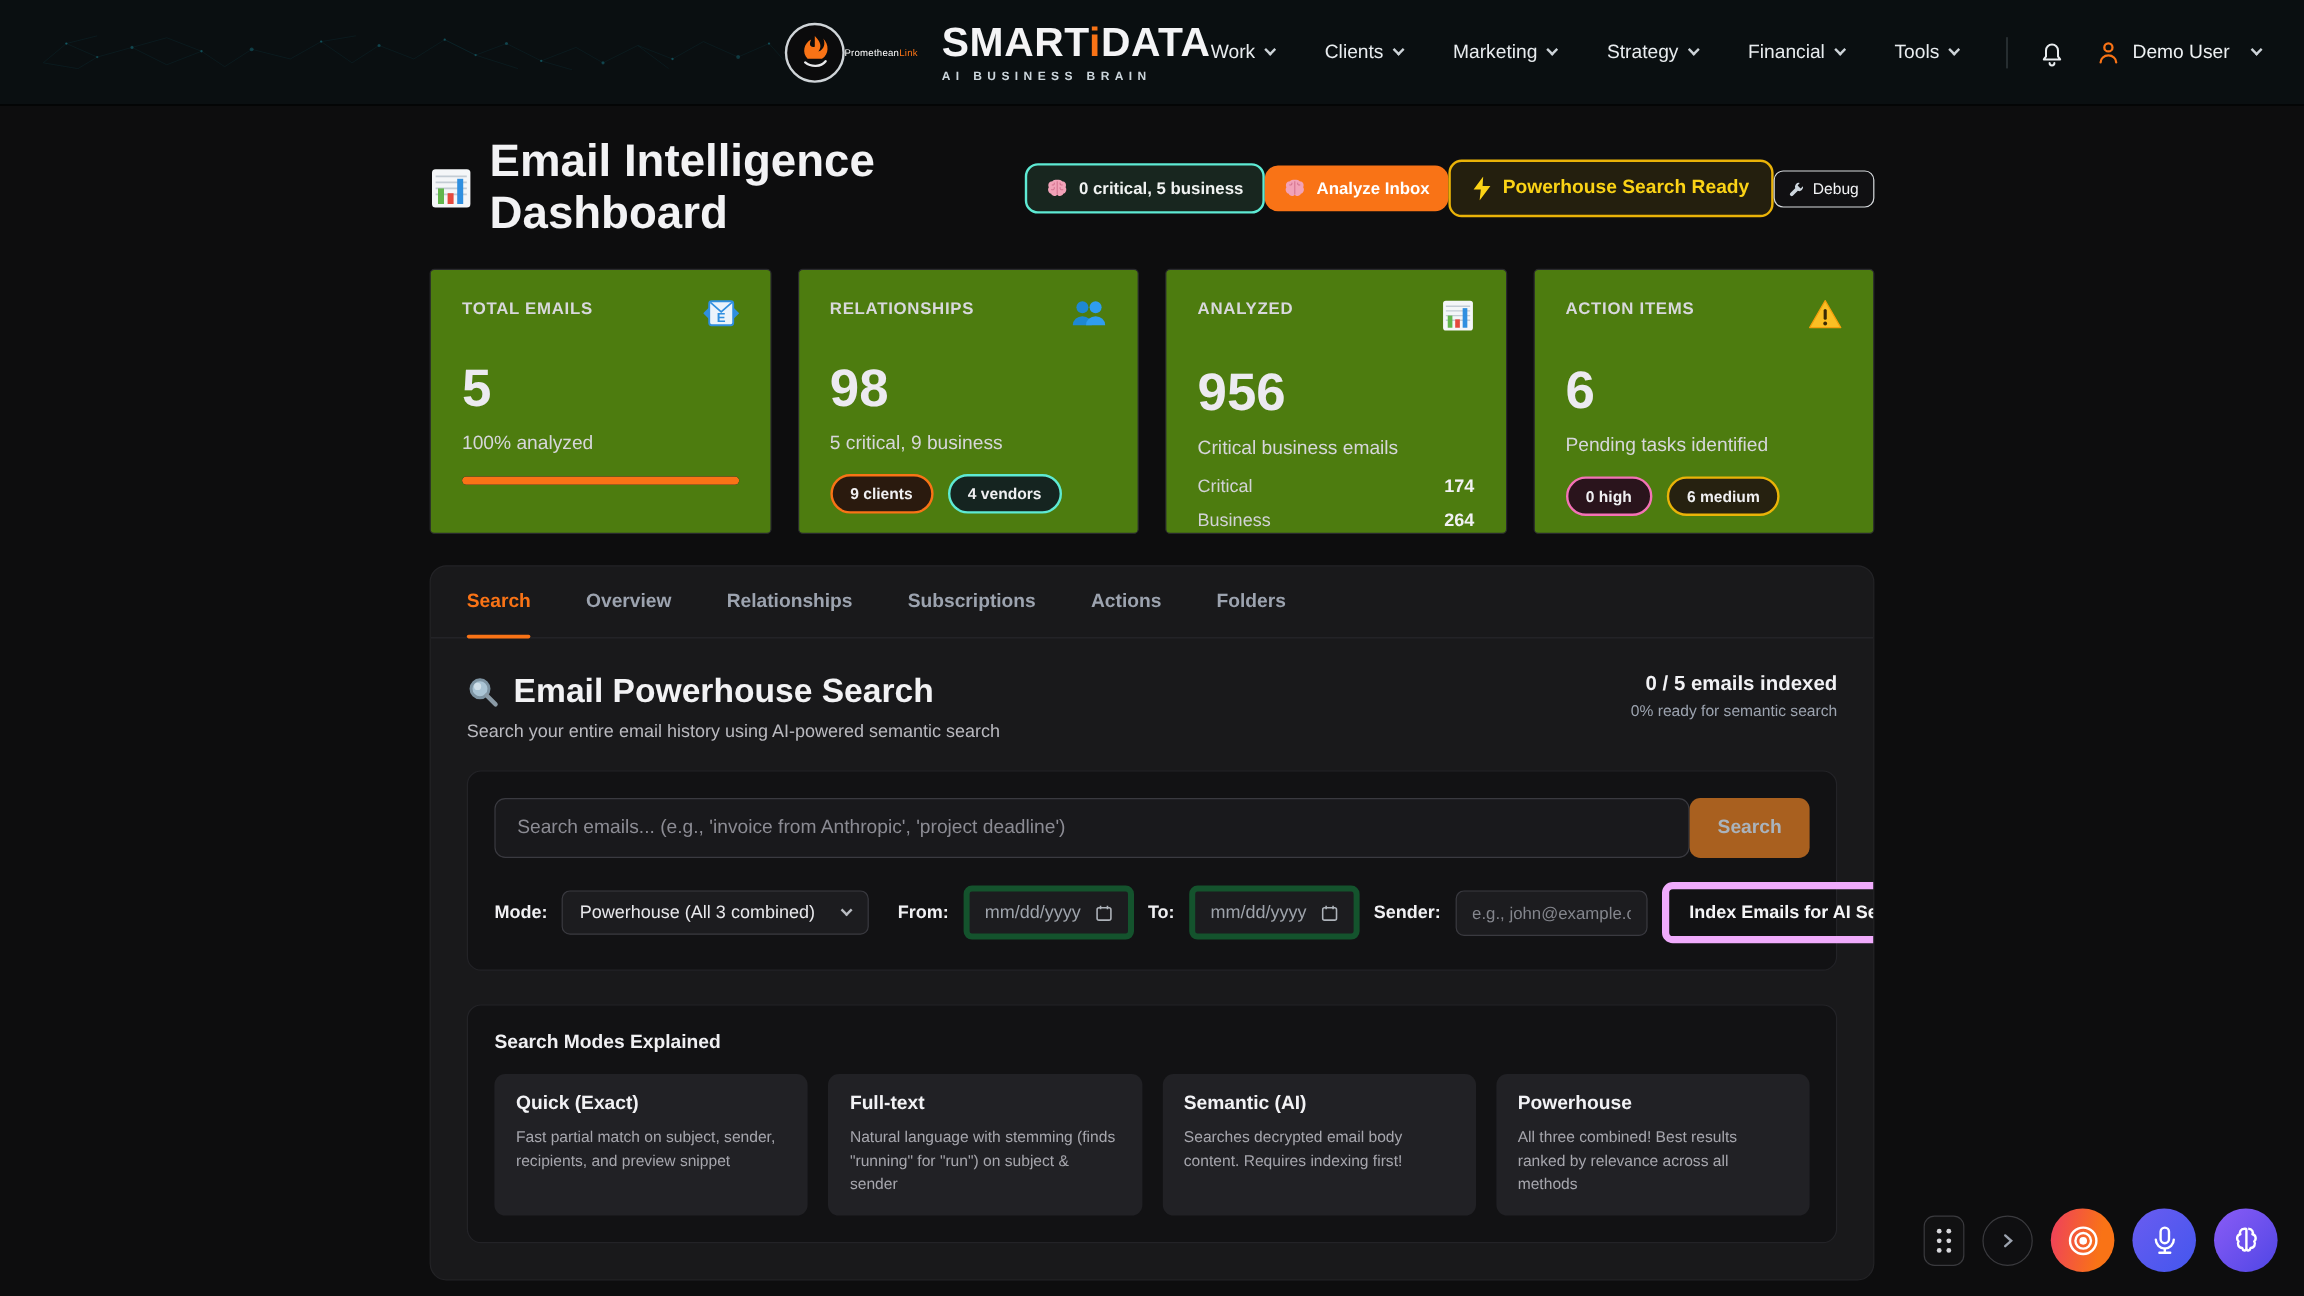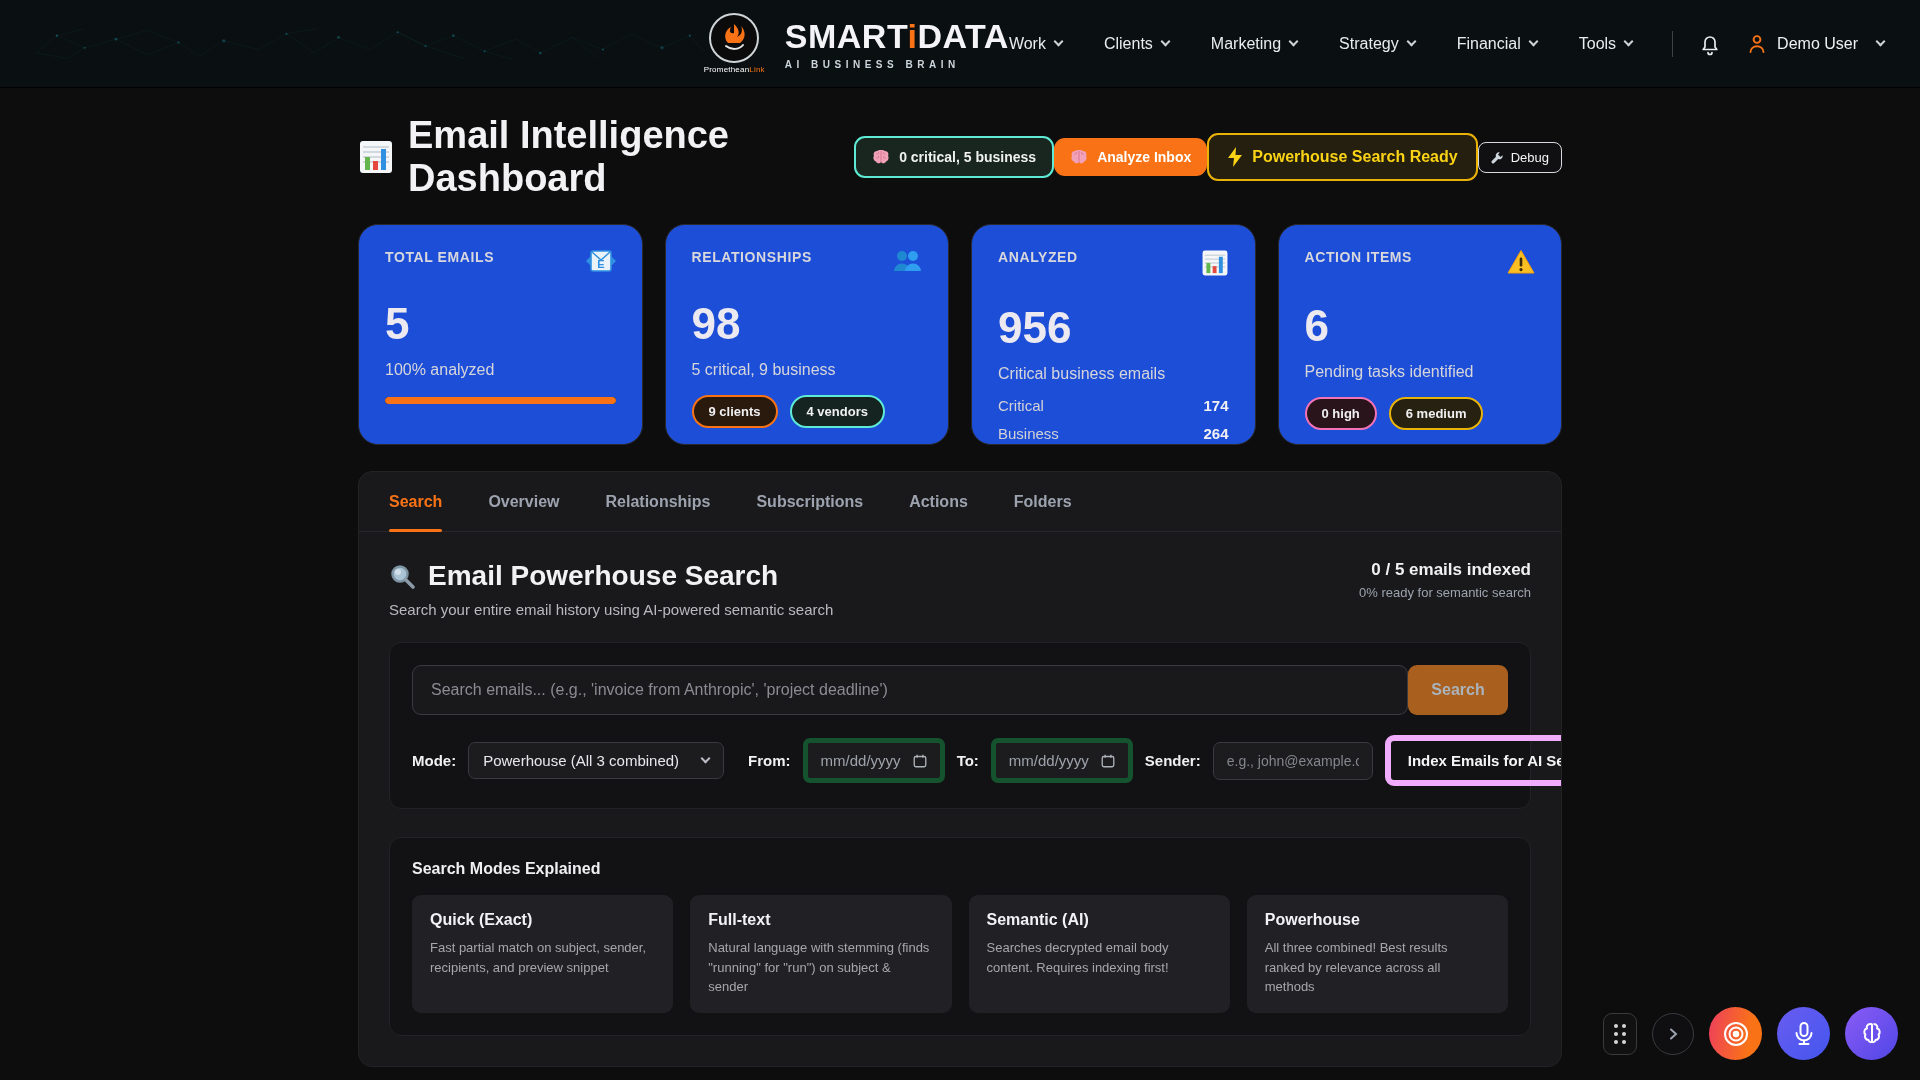--- a/index.html
+++ b/index.html
@@ -3,21 +3,21 @@
 <meta charset="utf-8">
 <style>
   * { margin:0; padding:0; box-sizing:border-box; }
   html,body { width:1920px; height:1080px; overflow:hidden; }
   body { background:#0d0d0e; font-family:"Liberation Sans", sans-serif; color:#e7e7ea; position:relative; }
 
   
   .topbar { position:relative; height:88px; background:#0a0f11; display:flex; align-items:center; padding:0 36px; overflow:hidden; border-bottom:1px solid #000; }
   .net-bg { position:absolute; inset:0; opacity:.75; pointer-events:none; }
   .topbar > * { position:relative; z-index:1; }
-  .logo-wrap { display:flex; flex-direction:column; align-items:center; margin-right:20px; }
+  .logo-wrap { display:flex; flex-direction:row; align-items:center; margin-right:20px; }
   .logo-circle { width:50px; height:50px; border-radius:50%; border:2px solid #cfd4d8; background:#0b0b0c; display:flex; align-items:center; justify-content:center; }
   .logo-caption { font-size:8px; margin-top:2px; color:#fff; letter-spacing:.2px; }
   .logo-caption .accent { color:#f97316; }
   .brand-text .brand-name { font-size:34px; font-weight:bold; letter-spacing:.5px; color:#f4f4f6; }
   .brand-text .brand-name .accent { color:#f97316; }
   .brand-text .tagline { font-size:10px; letter-spacing:4.5px; color:#cbd5db; margin-top:3px; font-weight:bold; }
   .date-pill { margin-left:22px; display:flex; align-items:center; gap:10px; border:1px solid #3c4c50; border-radius:999px; padding:11px 22px; font-size:15px; color:#f1f5f7; background:rgba(20,30,33,.45); white-space:nowrap; }
   .mainnav { margin-left:auto; display:flex; align-items:center; gap:42px; }
   .nav-item { display:flex; align-items:center; font-size:16px; color:#e8ecef; cursor:pointer; white-space:nowrap; }
   .chev { width:7px; height:7px; border-right:2px solid #cdd3d8; border-bottom:2px solid #cdd3d8; transform:rotate(45deg); display:inline-block; margin-left:9px; margin-top:-4px; }
@@ -32,21 +32,21 @@
   .page-subtitle { font-size:16px; color:#c9c9ce; margin-top:9px; margin-left:2px; }
   .badge-row { display:flex; align-items:center; gap:0; }
   .badge { display:flex; align-items:center; gap:9px; border-radius:11px; font-size:14px; font-weight:bold; padding:11px 16px; white-space:nowrap; }
   .badge-status { border:2px solid #5eead4; background:#18261f; color:#f0f2f1; }
   .btn-analyze { background:#f97316; color:#fff; border:none; cursor:pointer; }
   .badge-powerhouse { border:2px solid #eab308; background:#241f0e; color:#fbd316; font-size:16px; padding:12px 18px; }
   .btn-debug { border:1px solid #d7dbde; background:#101012; color:#f3f4f6; font-size:13px; padding:7px 12px; border-radius:8px; cursor:pointer; gap:7px; display:flex; align-items:center; }
 
   
   .stats-row { display:flex; gap:22px; margin-top:24px; }
-  .stat-card { flex:1; height:221px; background:#1d4ed8; border:1px solid #29292d; border-radius:20px; padding:24px 26px; position:relative; }
+  .stat-card { flex:1; height:221px; background:#4d7c0f; border:1px solid #29292d; border-radius:4px; padding:24px 26px; position:relative; }
   .stat-head { display:flex; justify-content:space-between; align-items:flex-start; }
   .stat-label { font-size:14px; font-weight:bold; letter-spacing:.6px; color:#d8d8dc; }
   .stat-value { font-size:44px; font-weight:bold; color:#eceaf0; margin-top:26px; }
   .stat-sub { font-size:16px; color:#d6d6da; margin-top:12px; }
   .progress-track { margin-top:18px; height:7px; border-radius:4px; background:#2b2b2e; overflow:hidden; }
   .progress-fill { height:100%; background:#f97316; border-radius:4px; }
   .pill-row { display:flex; gap:12px; margin-top:16px; }
   .pill { font-size:13px; font-weight:bold; color:#f0f0f2; padding:7px 15px; border-radius:999px; }
   .pill-orange { border:2px solid #f97316; background:#2a1a0e; }
   .pill-green  { border:2px solid #5eead4; background:#152420; }

